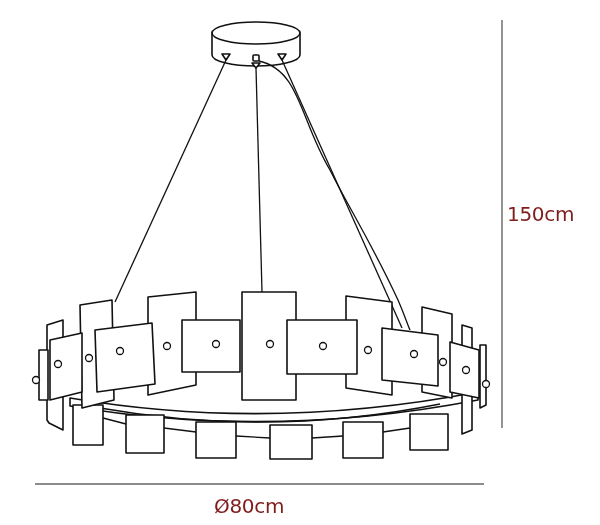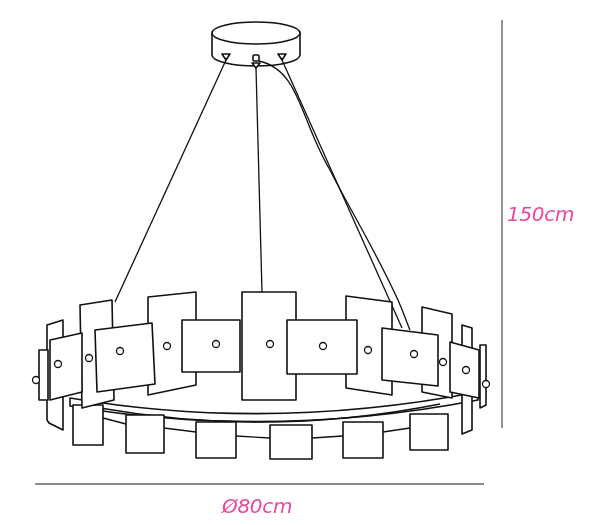--- a/index.html
+++ b/index.html
@@ -1,20 +1,20 @@
 <!DOCTYPE html>
 <html><head>
 <meta charset="utf-8">
 <style>
   html, body { margin: 0; padding: 0; background: #ffffff; }
   body { width: 600px; height: 525px; position: relative; overflow: hidden; font-family: "DejaVu Sans", sans-serif; }
   #canvas { position: absolute; left: 0; top: 0; width: 600px; height: 525px; }
-  .label { position: absolute; color: #ec4899; font-size: 20px; font-family: "DejaVu Sans", sans-serif; letter-spacing: -0.3px; font-style: italic; }
+  .label { position: absolute; color: #7f1d1d; font-size: 20px; font-family: "DejaVu Sans", sans-serif; letter-spacing: -0.3px; }
   #height-label { left: 507px; top: 202px; }
-  #width-label { left: 222px; top: 494px; }
+  #width-label { left: 214px; top: 494px; }
   svg .ln { fill: #fff; stroke: #111; stroke-width: 1.6; stroke-linejoin: round; }
   svg .thin { fill: none; stroke: #111; stroke-width: 1.3; }
   svg .dim { fill: none; stroke: #666; stroke-width: 1.4; }
   svg .hole { fill: #fff; stroke: #111; stroke-width: 1.3; }
 </style>
 </head>
 <body>
 
 <svg id="canvas" viewBox="0 0 600 525" xmlns="http://www.w3.org/2000/svg">
 

